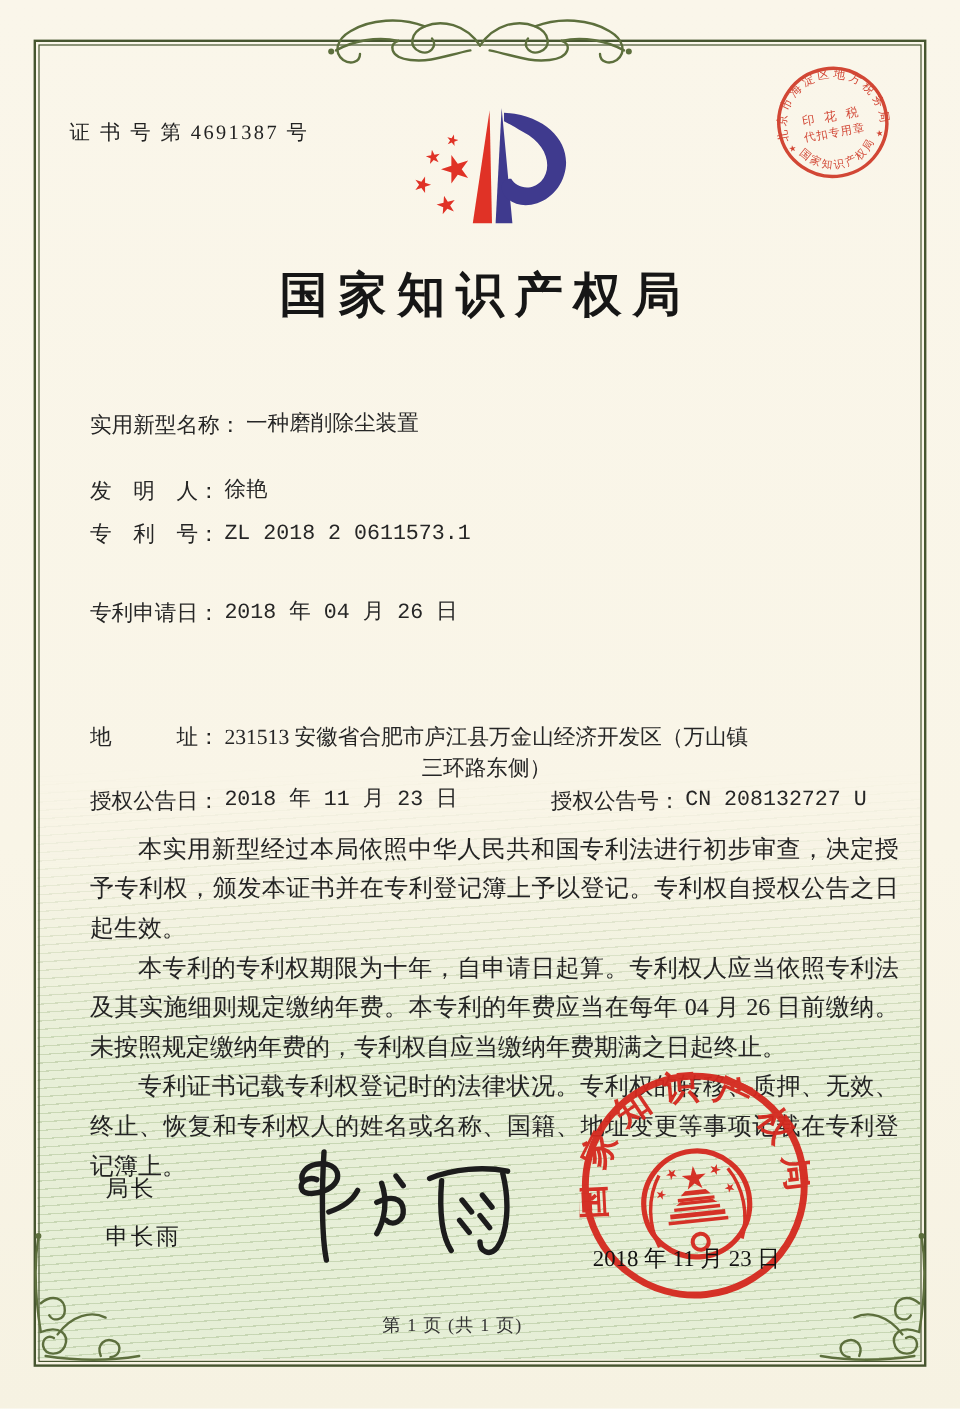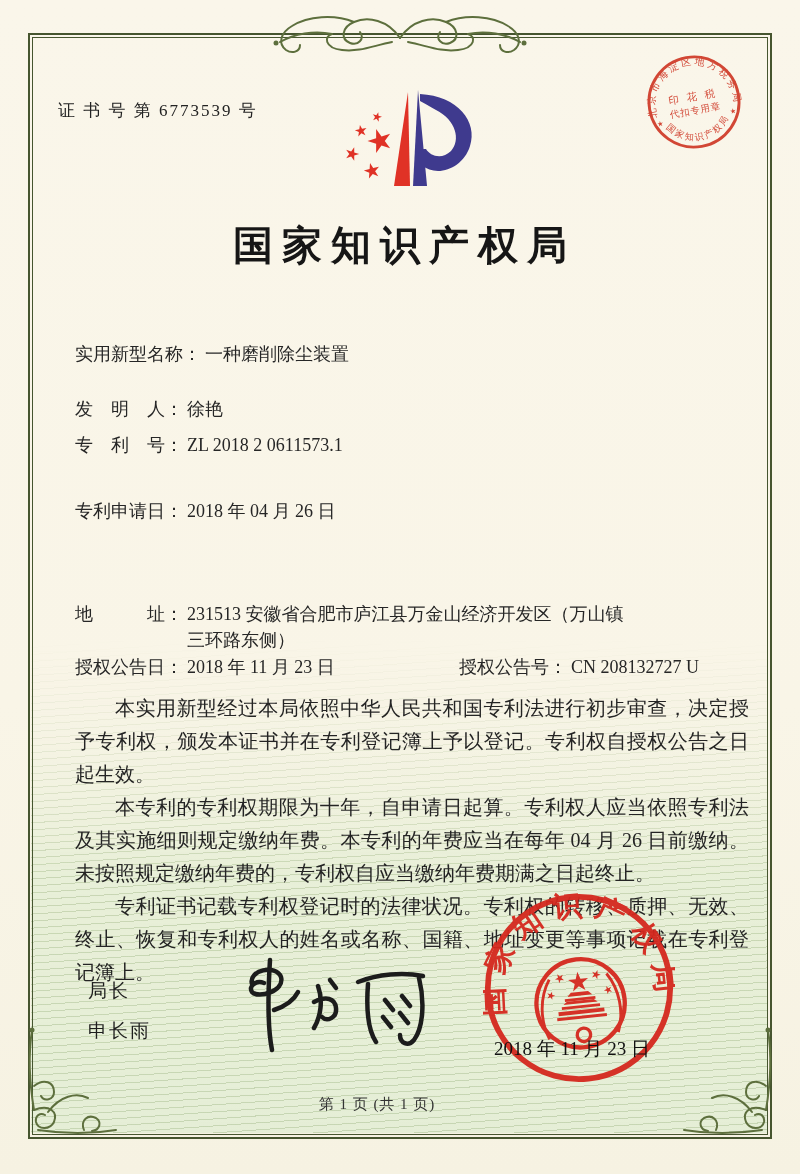--- a/index.html
+++ b/index.html
@@ -18,23 +18,23 @@
     -webkit-mask-image:linear-gradient(180deg,transparent 0%,#000 48%);
             mask-image:linear-gradient(180deg,transparent 0%,#000 48%);}
   
   .frame{position:absolute;left:28px;top:33px;width:740px;height:1102px;
          border:2px solid var(--border-green);z-index:2;pointer-events:none;}
   .frame::before{content:"";position:absolute;inset:2px;border:1px solid var(--border-green);}
   .abs{position:absolute;z-index:3;}
   .cert-no{left:58px;top:99px;font-size:17px;letter-spacing:2px;color:var(--ink);white-space:pre;}
   .title{left:0;width:100%;top:218px;text-align:center;font-size:40px;font-weight:bold;
          letter-spacing:9px;text-indent:9px;color:#161616;}
-  .field{left:75px;font-size:18px;color:#262626;display:flex;align-items:flex-start;line-height:1.45;}
+  .field{left:75px;font-size:18px;color:#262626;display:flex;align-items:flex-start;line-height:1.45;text-align:center;}
   .field .lab{white-space:pre;}
-  .field .val{margin-left:4px;white-space:pre;}
+  .field .val{margin-left:4px;white-space:pre;font-family:Liberation Mono, monospace;}
   .addr-val{margin-left:4px;max-width:552px;}
   .addr-val span{display:block;}
   .body-text{left:75px;top:692px;width:674px;font-size:20px;line-height:33px;
              color:#242424;text-align:justify;}
   .body-text p{margin:0;text-indent:2em;}
   .signoff{left:88px;font-size:19px;color:#1d1d1d;letter-spacing:2px;}
   .footer{left:0;right:46px;top:1095px;text-align:center;font-size:15px;color:#333;letter-spacing:1px;}
   .seal-date{left:494px;top:1036px;font-size:19px;color:#111;z-index:5;white-space:pre;}
   svg text{font-family:"Liberation Serif","DejaVu Serif",serif;}
   .sf{fill:var(--seal-red);} .ss{stroke:var(--seal-red);fill:none;}
@@ -88,21 +88,21 @@
       <path d="M8,4 C4,30 6,60 10,84"></path>
       <path d="M10,84 C26,78 34,86 30,96 C26,104 14,104 12,96 C11,90 16,86 21,89"></path>
       <path d="M10,60 C20,52 30,56 30,66 C30,74 20,76 17,70"></path>
       <path d="M14,104 C40,108 68,108 92,104"></path>
       <path d="M60,104 C56,94 64,88 72,92 C78,96 76,104 68,105"></path>
       <path d="M24,86 C36,70 52,66 64,72"></path>
       <circle class="ornf" cx="8" cy="4" r="2.5"></circle>
     </g>
   </svg>
 
-  <div class="abs cert-no">证 书 号 第 6773539 号</div>
+  <div class="abs cert-no">证 书 号 第 4691387 号</div>
 
   <svg class="abs" style="left:330px;top:78px" width="150" height="125" viewBox="0 0 150 125">
     <polygon class="lr" points="78,14 64,108 80,108"></polygon>
     <polygon class="lb" points="88,12 83,108 97,108"></polygon>
     <path class="lb" d="M90,16 C128,18 148,44 140,68 C133,91 106,100 92,87 C85,80 88,70 96,71 C100,78 112,82 121,73 C131,62 126,42 106,32 C99,28 94,25 90,23 Z"></path>
     <use href="#star" class="lr" transform="translate(50,63) scale(1.25) rotate(-18)"></use>
     <use href="#star" class="lr" transform="translate(47,39) scale(0.5) rotate(15)"></use>
     <use href="#star" class="lr" transform="translate(31,53) scale(0.62) rotate(-10)"></use>
     <use href="#star" class="lr" transform="translate(22,76) scale(0.72) rotate(18)"></use>
     <use href="#star" class="lr" transform="translate(42,93) scale(0.82) rotate(-14)"></use>

